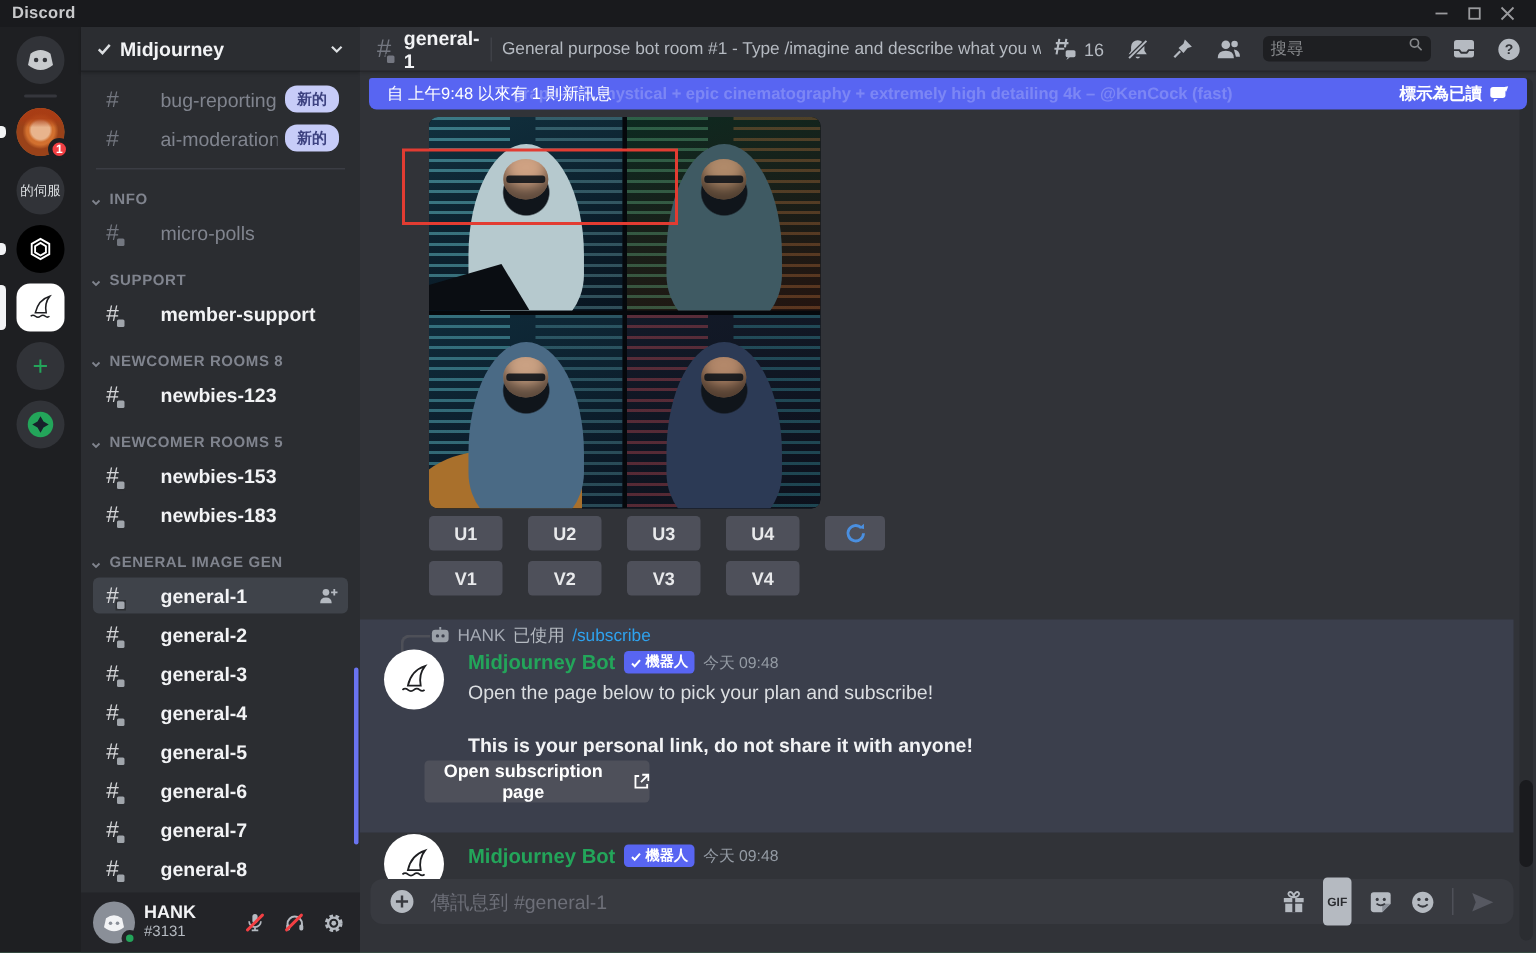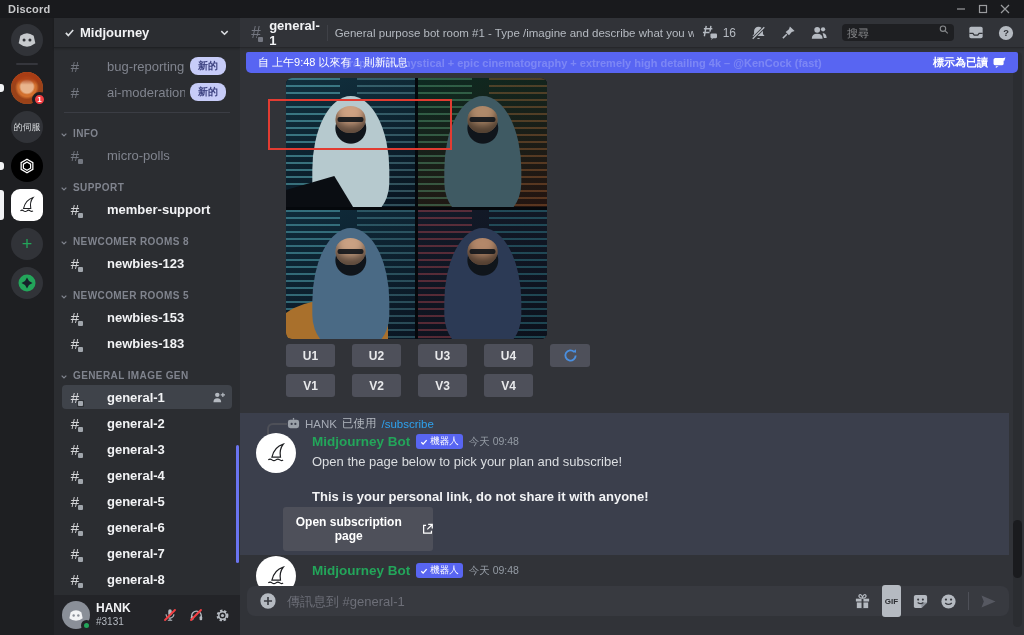--- a/index.html
+++ b/index.html
@@ -152,26 +152,26 @@
     border-left:2px solid #4e5058; border-top:2px solid #4e5058; border-top-left-radius:6px; }
   .ctx-line .verb { color:#b5bac1; }
   .cmd-link { color:#2ea2ee; }
   .msg-avatar { position:absolute; left:16px; width:40px; height:40px; border-radius:50%;
     background:#fff; display:flex; align-items:center; justify-content:center; }
   .sub-msg .msg-avatar { top:20px; }
   .msg-head { position:absolute; left:72px; display:flex; align-items:center; gap:6px; }
   .sub-msg .msg-head { top:21px; }
   .bot-name { color:#23a55a; font-size:13.5px; font-weight:bold; }
   .bot-badge { background:#5865f2; color:#fff; font-size:9.5px; border-radius:3px;
-    padding:1px 4px; display:flex; align-items:center; gap:2px; font-weight:normal; }
+    padding:1px 4px; display:flex; align-items:center; gap:2px; font-weight:bold; }
   .msg-time { color:#949ba4; font-size:10.5px; }
   .msg-text { position:absolute; left:72px; color:#dbdee1; font-size:13px; }
   .t1 { top:41px; }
   .t2 { top:76px; font-weight:bold; color:#f2f3f5; }
-  .sub-btn { position:absolute; left:43px; top:94px; width:150px; height:44px; background:#4e505a;
+  .sub-btn { position:absolute; left:43px; top:94px; width:150px; height:28px; background:#4e505a;
     border:none; border-radius:3px; color:#fff; font-size:12px; font-weight:bold;
     display:flex; align-items:center; justify-content:center; gap:7px;
     font-family:"Liberation Sans",sans-serif; }
   .ephemeral { position:absolute; left:45px; top:129px; display:flex; align-items:center; gap:4px;
     font-size:12px; color:#949ba4; }
   .ephemeral .dismiss { color:#00a8fc; }
   .red-annotation { position:absolute; left:28px; top:81px; width:184px; height:51px;
     border:2px solid #e23c32; z-index:6; pointer-events:none; }
 
   

